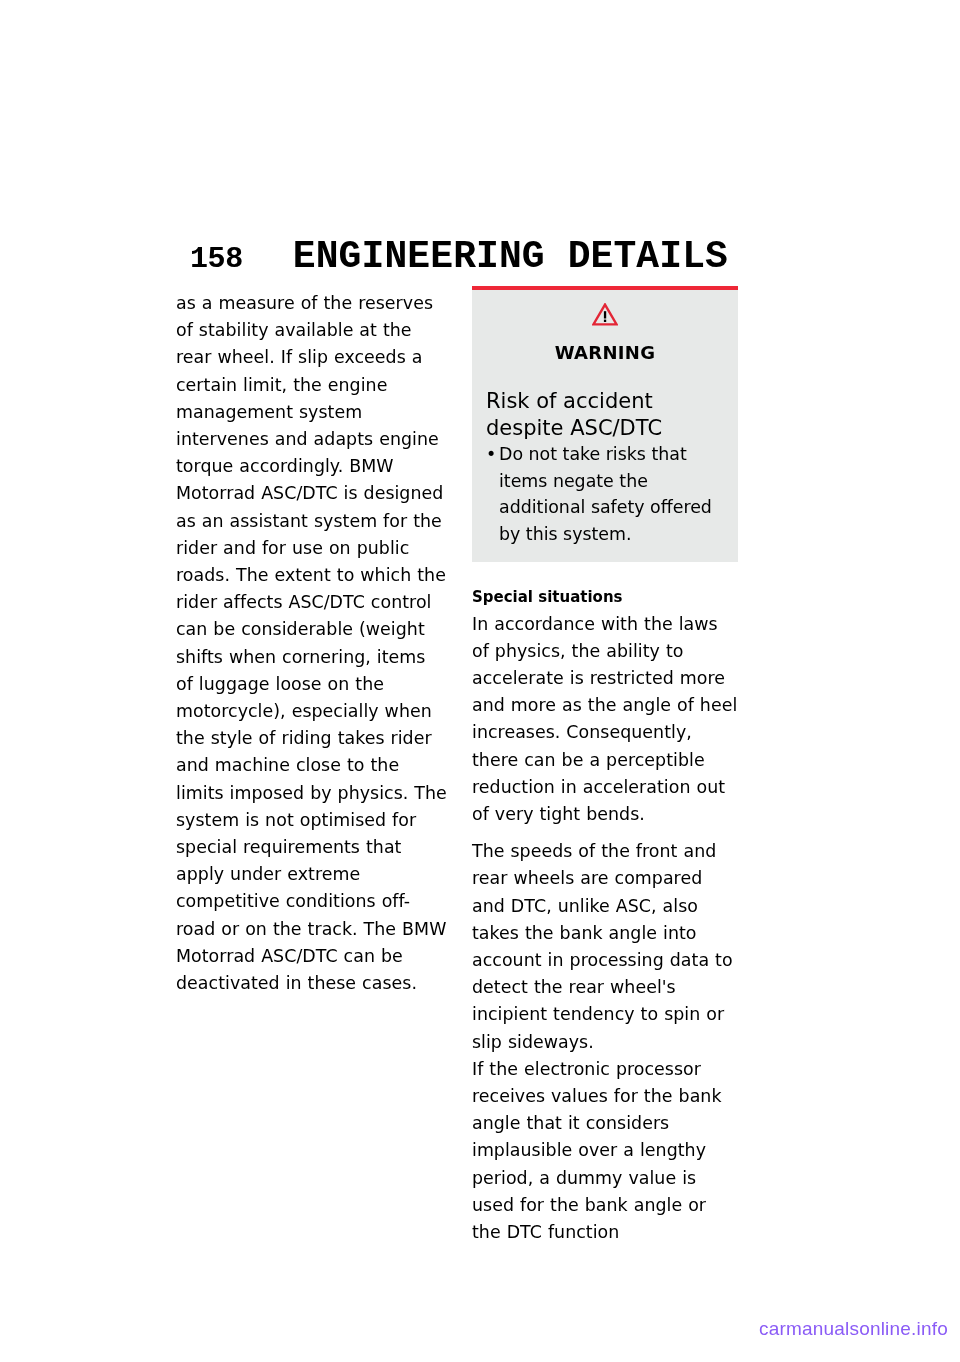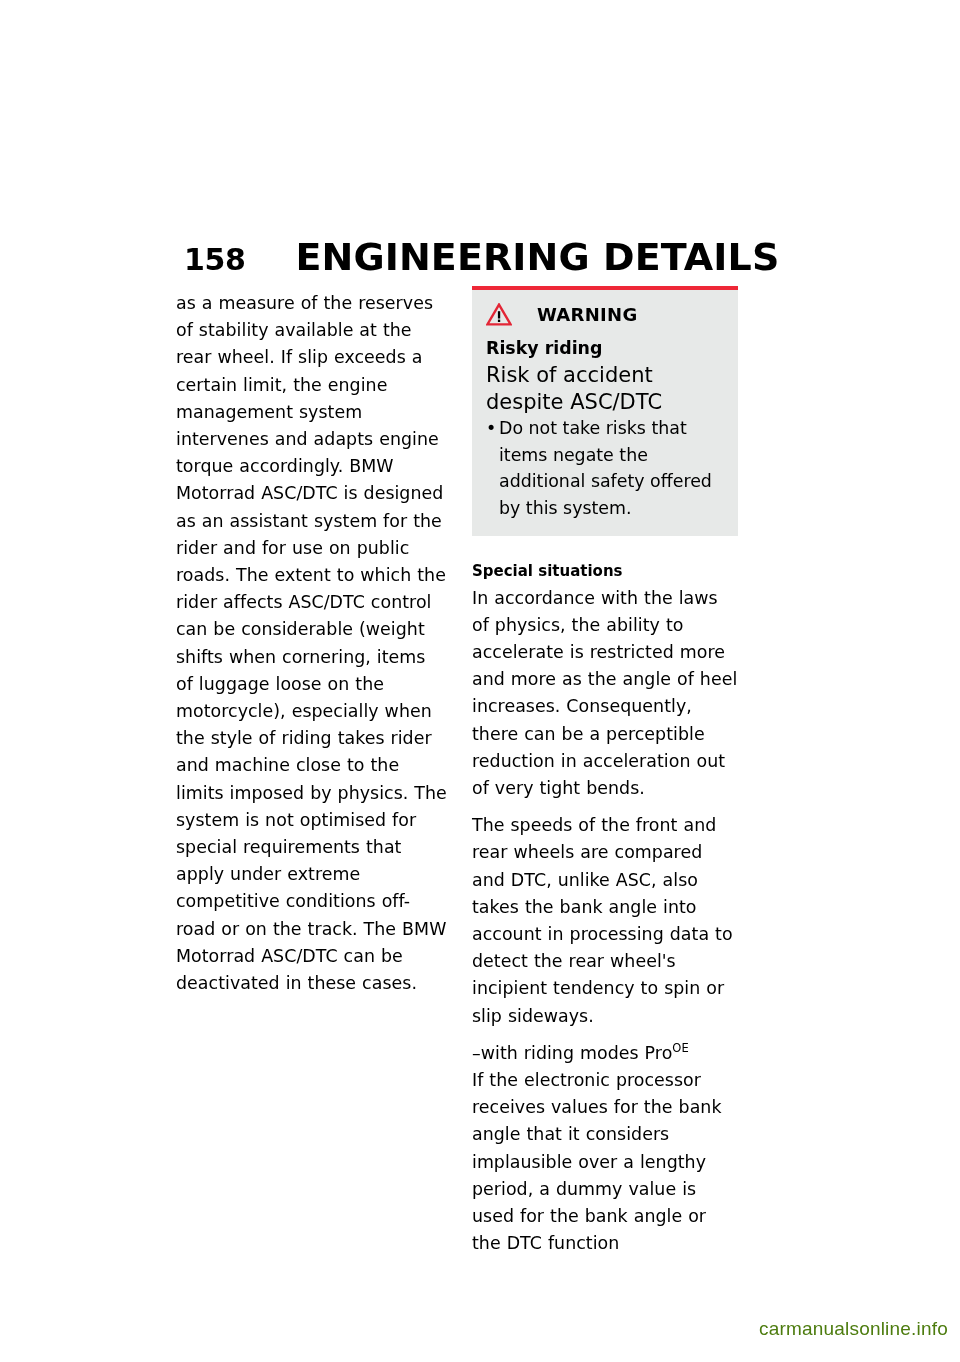--- a/index.html
+++ b/index.html
@@ -21,26 +21,27 @@
     position: absolute;
     left: 0;
     top: 0;
     width: 960px;
     height: 1362px;
   }
 
   
   .page-header {
     position: absolute;
-    left: 184px;
+    left: 190px;
     top: 238px;
     width: 600px;
     height: 40px;
     display: flex;
     align-items: baseline;
+    font-family: Liberation Mono, monospace;
   }
   .page-number {
     font-size: 30px;
     font-weight: bold;
     letter-spacing: -0.4px;
     line-height: 1;
   }
   .chapter-title {
     font-size: 38px;
     font-weight: bold;
@@ -76,22 +77,23 @@
   .warning-box {
     width: 266px;
     background: #e7e9e8;
     border-top: 4px solid #ee2737;
     box-sizing: border-box;
     padding: 13px 14px 14px 14px;
   }
   .warning-head {
     display: flex;
     align-items: center;
-    gap: 25px;
-    margin-bottom: 9px;
+    gap: 18px;
+    margin-bottom: 26px;
+    flex-direction: column;
   }
   .warn-triangle {
     display: block;
     width: 26px;
     height: 23px;
     flex: 0 0 auto;
   }
   .warning-label {
     font-size: 18px;
     font-weight: bold;
@@ -147,21 +149,21 @@
   }
 
   
   .watermark {
     position: absolute;
     left: 0;
     top: 1318px;
     width: 948px;
     text-align: right;
     font-size: 19px;
-    color: #4d7c0f;
+    color: #8b5cf6;
     letter-spacing: 0.2px;
     font-family: "Liberation Sans", sans-serif;
   }
 </style>
 </head>
 <body>
 
 <div class="page">
 
   <div class="page-header">
@@ -177,31 +179,29 @@
 
     <div class="warning-box">
       <div class="warning-head">
         <svg class="warn-triangle" viewBox="0 0 26 23">
           <path d="M13 1.6 L24.6 21.4 L1.4 21.4 Z" fill="none" stroke="#e32636" stroke-width="2.4" stroke-linejoin="miter"></path>
           <rect x="11.9" y="8.2" width="2.3" height="7.3" fill="#000000"></rect>
           <rect x="11.9" y="16.6" width="2.3" height="2.4" fill="#000000"></rect>
         </svg>
         <span class="warning-label">WARNING</span>
       </div>
-      <p class="warning-subhead">Risky riding</p>
       <p class="warning-desc">Risk of accident despite ASC/DTC</p>
       <ul class="warn-list">
         <li>Do not take risks that items negate the additional safety offered by this system.</li>
       </ul>
     </div>
 
     <p class="section-heading gap-above-heading">Special situations</p>
     <p class="body-text">In accordance with the laws of physics, the ability to accelerate is restricted more and more as the angle of heel increases. Consequently, there can be a perceptible reduction in acceleration out of very tight bends.</p>
 
     <p class="body-text para-gap">The speeds of the front and rear wheels are compared and DTC, unlike ASC, also takes the bank angle into account in processing data to detect the rear wheel's incipient tendency to spin or slip sideways.</p>
 
-    <p class="body-text para-gap"><span>–with riding modes Pro</span><span class="sup-oe">OE</span></p>
     <p class="body-text">If the electronic processor receives values for the bank angle that it considers implausible over a lengthy period, a dummy value is used for the bank angle or the DTC function</p>
   </div>
 
   <div class="watermark">carmanualsonline.info</div>
 
 </div>
 
 </body></html>

